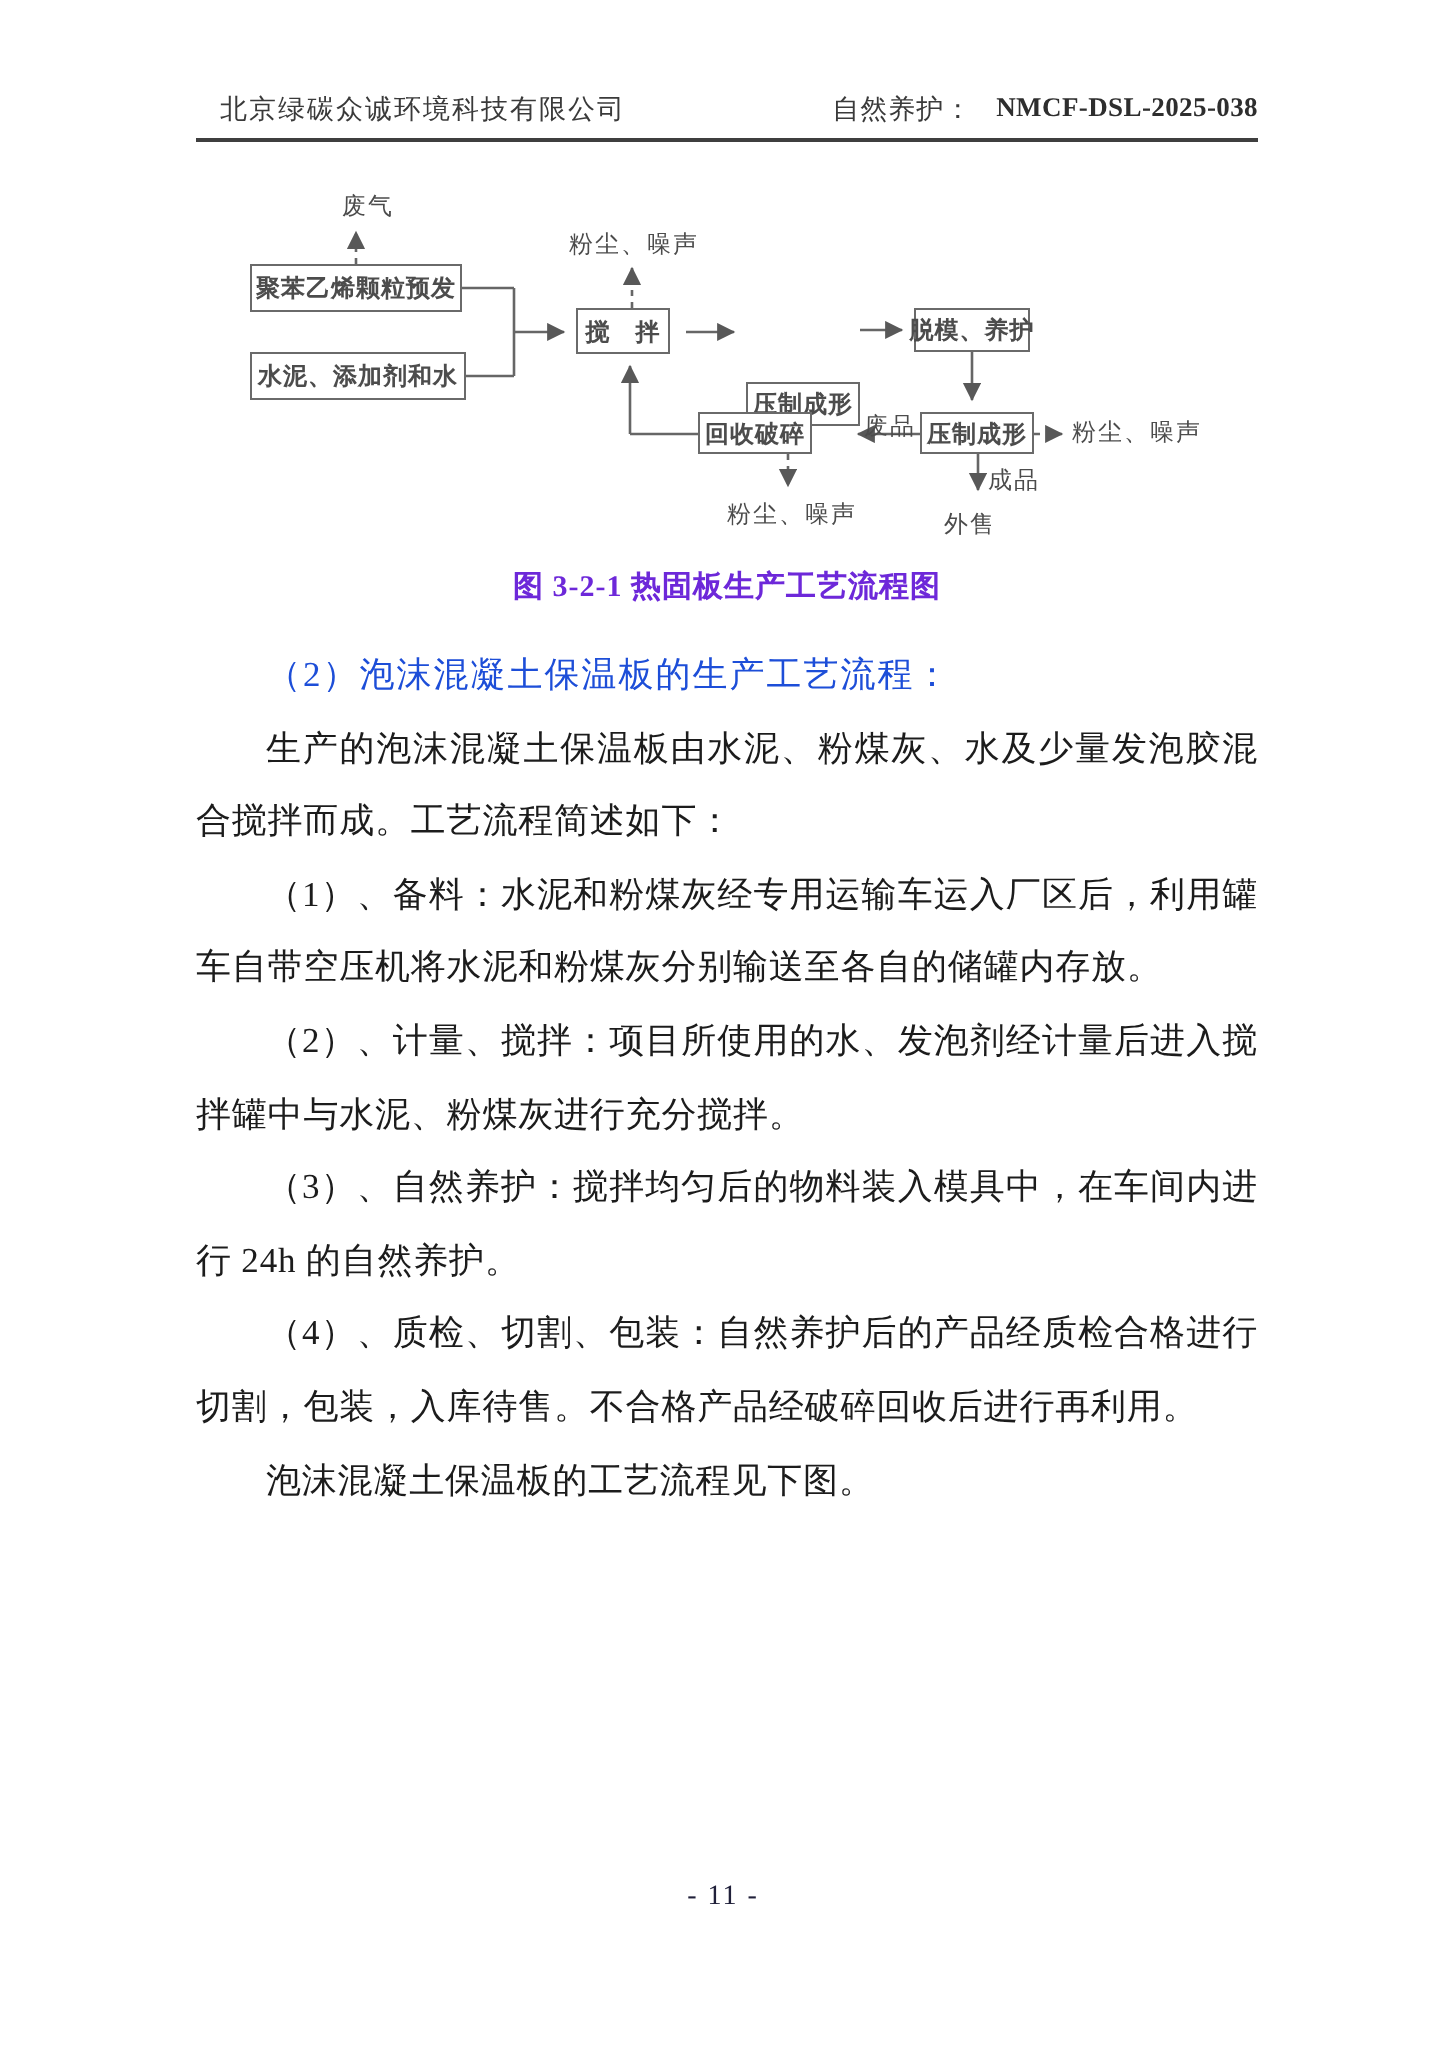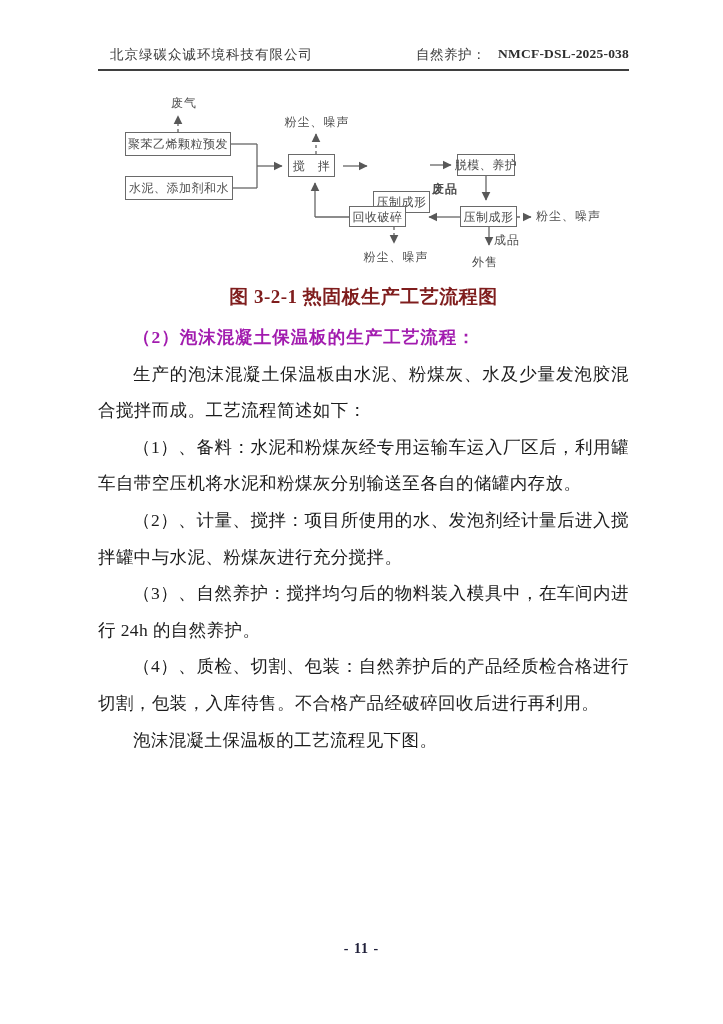--- a/index.html
+++ b/index.html
@@ -44,69 +44,69 @@
   .fbox {
     position: absolute;
     border: 1px solid #6a6a6a;
     background: #ffffff;
     display: flex;
     align-items: center;
     justify-content: center;
     white-space: nowrap;
     letter-spacing: 0.5px;
     line-height: 1;
+    font-weight: bold;
   }
   .flabel {
     position: absolute;
     white-space: nowrap;
     letter-spacing: 1px;
     line-height: 1;
   }
 
   
   .caption {
     position: absolute;
     left: 98px; top: 284px;
     width: 531px;
     text-align: center;
-    font-size: 19px;
+    font-size: 15px;
     font-weight: bold;
-    color: #7f1d1d;
+    color: #6d28d9;
     letter-spacing: 0.5px;
   }
   .bodytext {
     position: absolute;
     left: 98px; top: 319px;
     width: 531px;
   }
   .bodytext p {
     margin: 0;
     font-size: 17.5px;
     line-height: 36.6px;
     text-align: justify;
     text-indent: 2em;
     letter-spacing: 0.4px;
     color: #1c1c1c;
   }
   .bodytext p.heading {
-    font-weight: bold;
-    color: #a21caf;
+    font-weight: normal;
+    color: #1d4ed8;
     letter-spacing: 1px;
   }
 
   
   .footer {
     position: absolute;
     left: 0; top: 941px;
     width: 723px;
     text-align: center;
     font-size: 14px;
     color: #20203a;
     letter-spacing: 1px;
-    font-weight: bold;
   }
 </style>
 </head>
 <body>
 
 <div class="page">
 
   <div class="header">
     <span class="company">北京绿碳众诚环境科技有限公司</span>
     <span class="archive">
@@ -156,21 +156,21 @@
     <div class="fbox" style="left:30px;  top:44px;  width:106px; height:24px;">聚苯乙烯颗粒预发</div>
     <div class="fbox" style="left:30px;  top:88px;  width:108px; height:24px;">水泥、添加剂和水</div>
     <div class="fbox" style="left:193px; top:66px;  width:47px;  height:23px;">搅　拌</div>
     <div class="fbox" style="left:278px; top:66px;  width:57px;  height:22px;margin-top:37px;">压制成形</div>
     <div class="fbox" style="left:362px; top:66px;  width:58px;  height:22px;">脱模、养护</div>
     <div class="fbox" style="left:365px; top:118px; width:57px;  height:21px;">压制成形</div>
     <div class="fbox" style="left:254px; top:118px; width:57px;  height:21px;">回收破碎</div>
 
     <div class="flabel" style="left:66px;  top:9px;   width:36px; text-align:right;">废气</div>
     <div class="flabel" style="left:183px; top:28px;  width:78px; text-align:center;">粉尘、噪声</div>
-    <div class="flabel" style="left:337px; top:95px;font-weight:bold;">废品</div>
+    <div class="flabel" style="left:337px; top:119px;">废品</div>
     <div class="flabel" style="left:441px; top:122px;">粉尘、噪声</div>
     <div class="flabel" style="left:399px; top:146px;">成品</div>
     <div class="flabel" style="left:377px; top:168px;">外售</div>
     <div class="flabel" style="left:262px; top:163px; width:78px; text-align:center;">粉尘、噪声</div>
   </div>
 
   <div class="caption">图 3-2-1 热固板生产工艺流程图</div>
 
   <div class="bodytext">
     <p class="heading">（2）泡沫混凝土保温板的生产工艺流程：</p>

